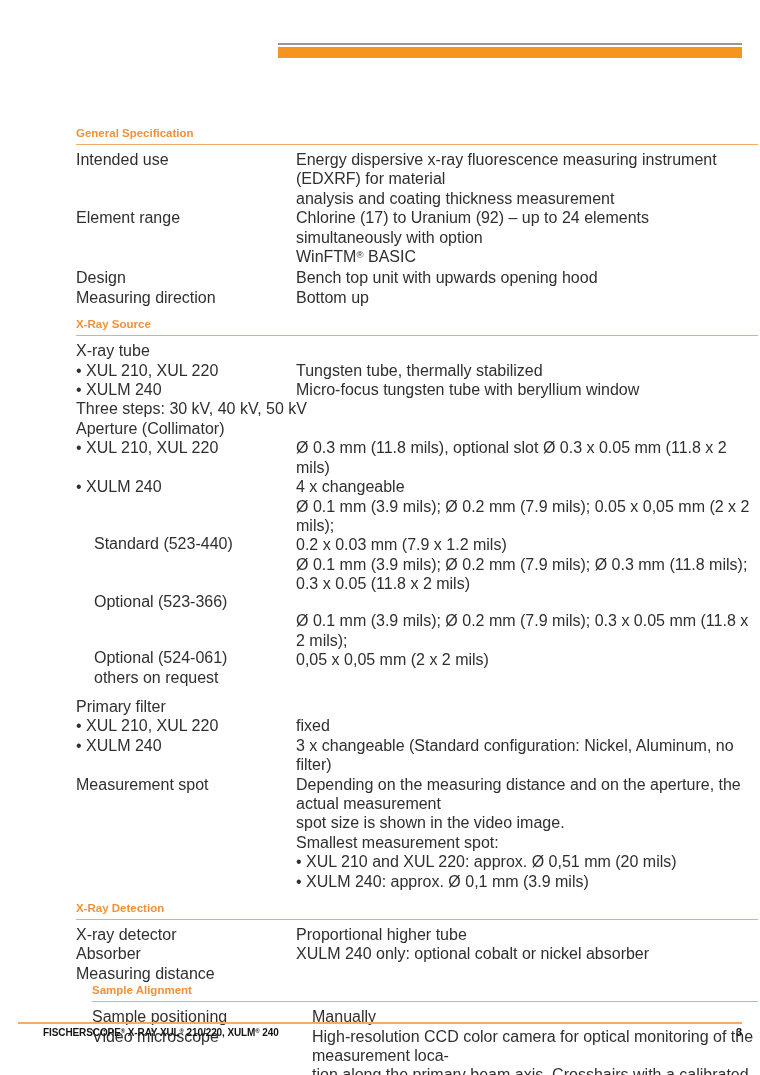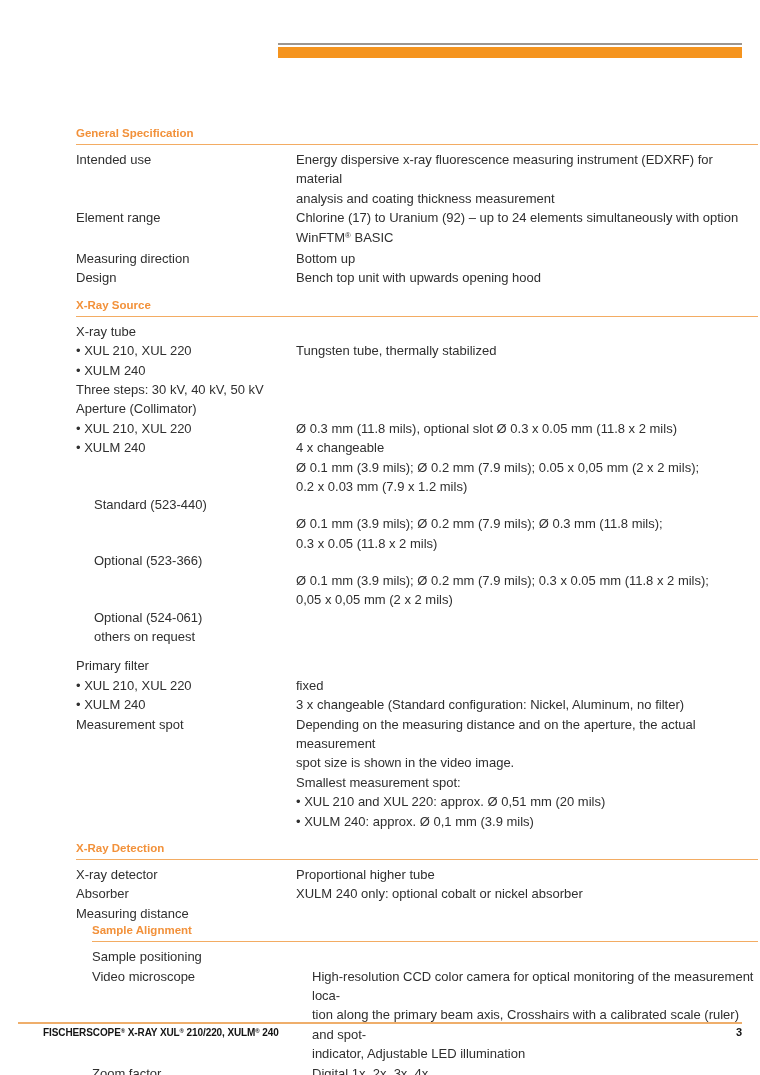--- a/index.html
+++ b/index.html
@@ -20,21 +20,21 @@
 
   .sec-title {
     font-size:11.5px; font-weight:bold; color:#f2913a;
     line-height:14px; margin:0; padding-bottom:4px;
     border-bottom:1px solid #f3ac63;
   }
   .rows { padding-top:5px; }
   .row { display:flex; }
   .row.gap-before { margin-top:10px;align-items:flex-end; }
   .cell-label, .cell-value {
-    font-size:13px; line-height:19.4px; color:#2f2f2f;
+    font-size:16px; line-height:19.4px; color:#2f2f2f;
     white-space:pre-line;
   }
   .cell-label { flex:0 0 220px; width:220px; box-sizing:border-box; }
   .row.indent .cell-label { padding-left:18px;margin-top:37px; }
   .cell-value { flex:1 1 auto; }
 
   sup { font-size:0.6em; position:relative; top:-0.45em; vertical-align:baseline; }
 
   .footer-rule { position:absolute; left:18px; top:1022px; width:724px; height:2px; background:#efae6b; }
   .footer-title {
@@ -61,42 +61,43 @@
       <div class="cell-label">Intended use</div>
       <div class="cell-value">Energy dispersive x-ray fluorescence measuring instrument (EDXRF) for material
 analysis and coating thickness measurement</div>
     </div>
           <div class="row">
       <div class="cell-label">Element range</div>
       <div class="cell-value">Chlorine (17) to Uranium (92) – up to 24 elements simultaneously with option
 WinFTM<sup>®</sup> BASIC</div>
     </div>
           <div class="row">
+      <div class="cell-label">Design</div>
+      <div class="cell-value">Bench top unit with upwards opening hood</div>
+    </div>
+          <div class="row">
       <div class="cell-label">Measuring direction</div>
       <div class="cell-value">Bottom up</div>
-    </div>
-          <div class="row">
-      <div class="cell-label">Design</div>
-      <div class="cell-value">Bench top unit with upwards opening hood</div>
     </div>
         </div>
     </section>
       <section>
       <h2 class="sec-title">X-Ray Source</h2>
       <div class="rows">
           <div class="row">
       <div class="cell-label">X-ray tube</div>
       <div class="cell-value"></div>
     </div>
           <div class="row">
       <div class="cell-label">• XUL 210, XUL 220</div>
       <div class="cell-value">Tungsten tube, thermally stabilized</div>
     </div>
           <div class="row">
       <div class="cell-label">• XULM 240</div>
+      <div class="cell-value">Micro-focus tungsten tube with beryllium window</div>
     </div>
           <div class="row">
       <div class="cell-value">Three steps: 30 kV, 40 kV, 50 kV</div>
     </div>
           <div class="row">
       <div class="cell-label">Aperture (Collimator)</div>
       <div class="cell-value"></div>
     </div>
           <div class="row">
       <div class="cell-label">• XUL 210, XUL 220</div>
@@ -158,20 +159,21 @@
           <div class="row">
       <div class="cell-label">Measuring distance</div>
     </div>
         </div>
     </section>
       <section class="tight">
       <h2 class="sec-title">Sample Alignment</h2>
       <div class="rows">
           <div class="row">
       <div class="cell-label">Sample positioning</div>
+      <div class="cell-value">Manually</div>
     </div>
           <div class="row">
       <div class="cell-label">Video microscope</div>
       <div class="cell-value">High-resolution CCD color camera for optical monitoring of the measurement loca-
 tion along the primary beam axis, Crosshairs with a calibrated scale (ruler) and spot-
 indicator, Adjustable LED illumination</div>
     </div>
           <div class="row">
       <div class="cell-label">Zoom factor</div>
       <div class="cell-value">Digital 1x, 2x, 3x, 4x</div>

